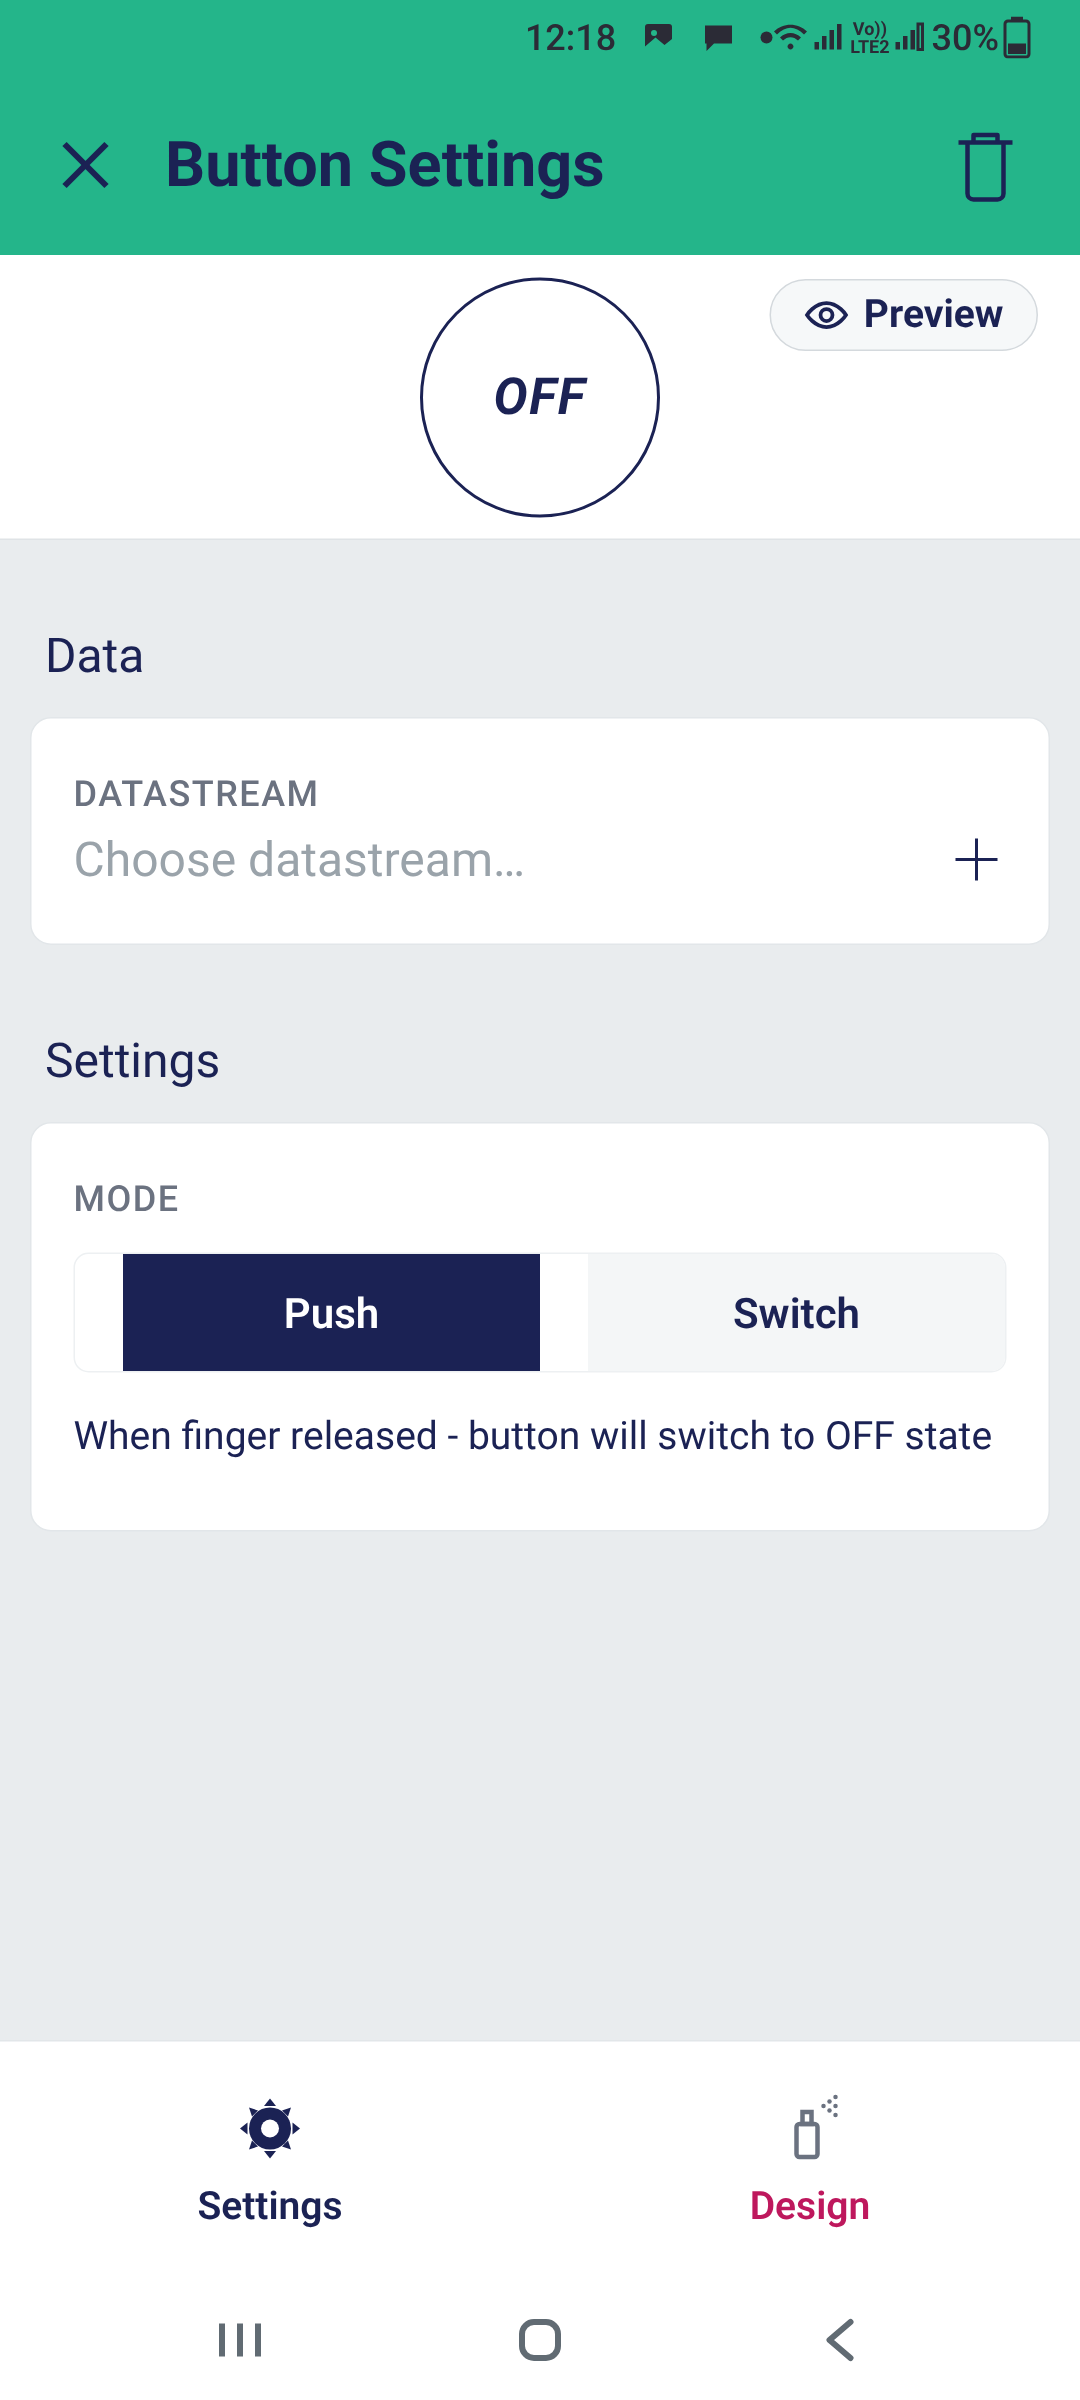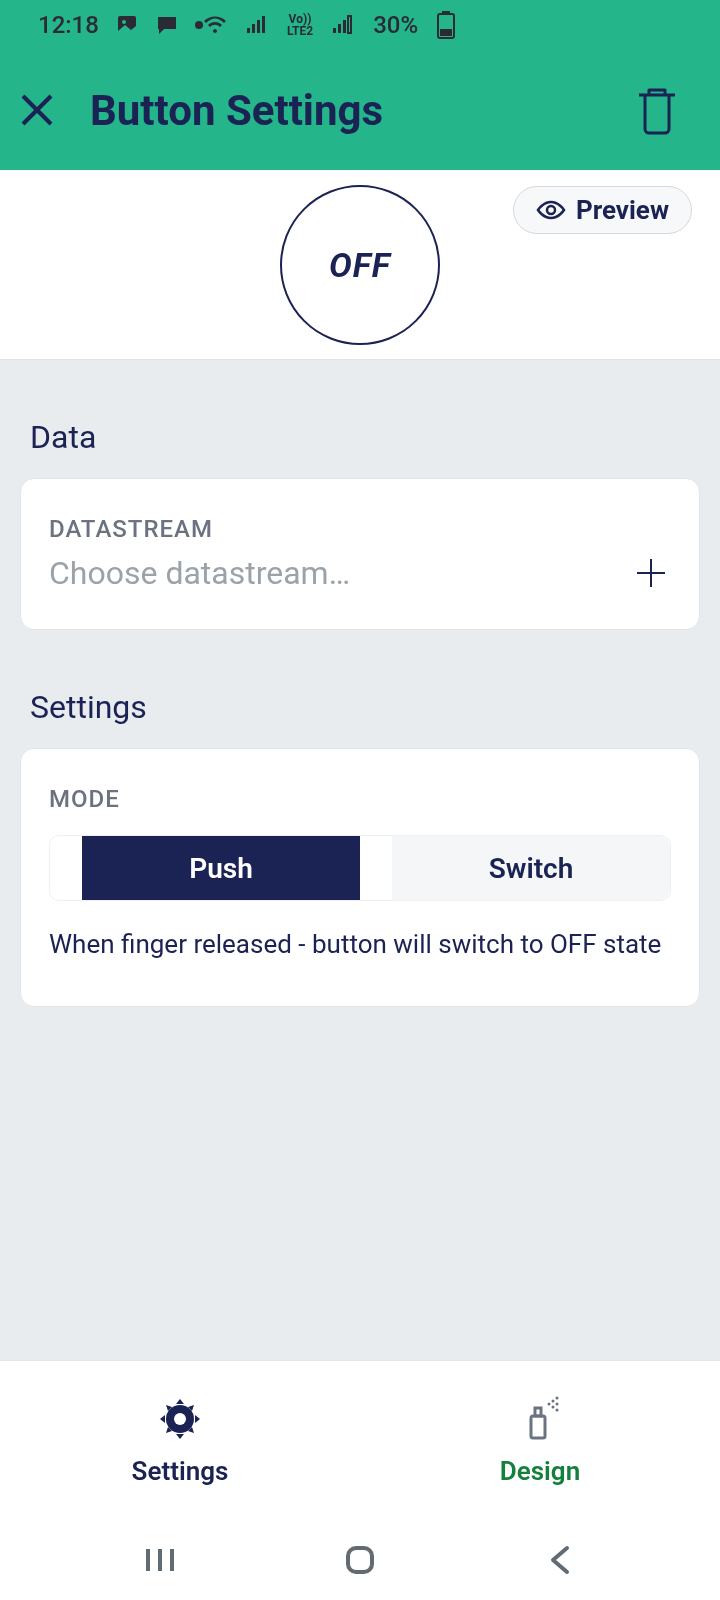--- a/index.html
+++ b/index.html
@@ -1,55 +1,55 @@
 <!DOCTYPE html>
 <html><head>
   <meta charset="utf-8">
   <style>
     * { margin:0; padding:0; box-sizing:border-box; }
     html, body { width:720px; height:1600px; font-family:-apple-system,BlinkMacSystemFont,"Segoe UI",Roboto,sans-serif; background:#e9ecee; }
     .screen { width:720px; height:1600px; display:flex; flex-direction:column; position:relative; }
     
-    .statusbar { height:50px; background:#24b58a; display:flex; align-items:center; justify-content:flex-start; padding:0 32px 0 38px; color:#2b2b36; font-size:24px; font-weight:500; }
+    .statusbar { height:50px; background:#24b58a; display:flex; align-items:center; justify-content:flex-end; padding:0 32px 0 57px; color:#2b2b36; font-size:24px; font-weight:500; }
     .statusbar .left { display:flex; align-items:center; gap:16px; }
-    .statusbar .right { display:flex; align-items:center; gap:18px; }
+    .statusbar .right { display:flex; align-items:center; gap:2px; }
     .statusbar svg { display:block; }
     .sb-icon { width:24px; height:24px; }
     .sb-dot { width:8px; height:8px; border-radius:50%; background:#2b2b36; }
     
-    .header { height:120px; background:#24b58a; display:flex; align-items:center; padding:0 12px; position:relative; }
+    .header { height:120px; background:#24b58a; display:flex; align-items:center; padding:0 32px; position:relative; }
     .header .close { width:50px; height:50px; display:flex; align-items:center; justify-content:center; color:#1b2254; }
     .header .title { font-size:42px; font-weight:700; color:#1b2254; margin-left:28px; }
     .header .trash { position:absolute; right:38px; width:50px; height:50px; display:flex; align-items:center; justify-content:center; color:#1b2254; }
     
     .preview { background:#ffffff; height:190px; position:relative; display:flex; align-items:center; justify-content:center; border-bottom:1px solid #dfe3e6; }
     .preview .off-circle { width:160px; height:160px; border:2px solid #1b2254; border-radius:50%; display:flex; align-items:center; justify-content:center; }
     .preview .off-circle span { font-size:34px; font-weight:700; color:#1b2254; letter-spacing:1px;font-style:italic; }
     .preview-btn { position:absolute; top:16px; right:28px; border:1px solid #d4d9dd; border-radius:28px; background:#f6f8f9; padding:8px 22px; display:flex; align-items:center; gap:10px; color:#1b2254; font-size:26px; font-weight:700; }
     
     .content { flex:1; overflow:auto; padding:0 20px; }
     .section-title { font-size:32px; font-weight:400; color:#1b2254; margin:58px 10px 22px; }
     .card { background:#fff; border:1px solid #e2e6e9; border-radius:14px; padding:36px 28px; }
     .field-label { font-size:24px; letter-spacing:1px; color:#6b7280; font-weight:500; }
     .datastream-row { display:flex; align-items:center; justify-content:space-between; margin-top:10px; }
     .datastream-row .placeholder { font-size:32px; color:#9aa3aa; }
     .plus { width:40px; height:40px; }
     .settings-card { background:#fff; border:1px solid #e2e6e9; border-radius:14px; padding:36px 28px 44px; }
     .segment { display:flex; margin-top:22px; border-radius:10px; overflow:hidden; border:1px solid #edf0f2; }
-    .segment .seg { flex:1; height:64px; display:flex; align-items:center; justify-content:center; font-size:28px; font-weight:600;margin-left:32px; }
+    .segment .seg { flex:1; height:78px; display:flex; align-items:center; justify-content:center; font-size:28px; font-weight:600;margin-left:32px; }
     .segment .active { background:#1b2254; color:#fff; }
     .segment .inactive { background:#f4f6f7; color:#1b2254; }
     .desc { margin-top:26px; font-size:26px; color:#1b2254; line-height:1.35; }
     
     .tabs { height:160px; background:#fff; display:flex; border-top:1px solid #e2e6e9; }
     .tabs .tab { flex:1; display:flex; flex-direction:column; align-items:center; justify-content:center; gap:14px; }
     .tabs .tab .icon-wrap { width:46px; height:46px; }
     .tabs .tab span { font-size:26px; font-weight:600; }
     .tabs .tab.active span { color:#1b2254; }
-    .tabs .tab.inactive span { color:#15803d; }
+    .tabs .tab.inactive span { color:#be185d; }
     
     .navbar { height:80px; background:#fff; display:flex; align-items:center; justify-content:space-around; padding:0 60px; }
     .navbar .navbtn { width:50px; height:40px; display:flex; align-items:center; justify-content:center; color:#616b73; }
   </style>
 </head>
 <body>
 
 <div class="screen">
 
   <div class="statusbar">

